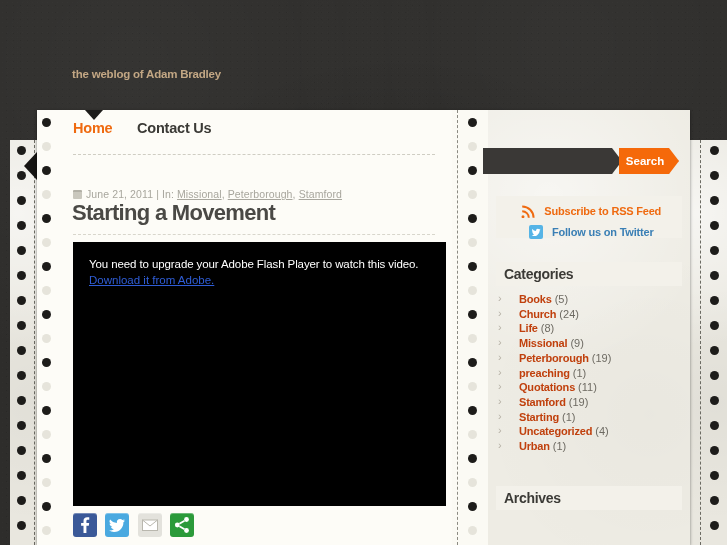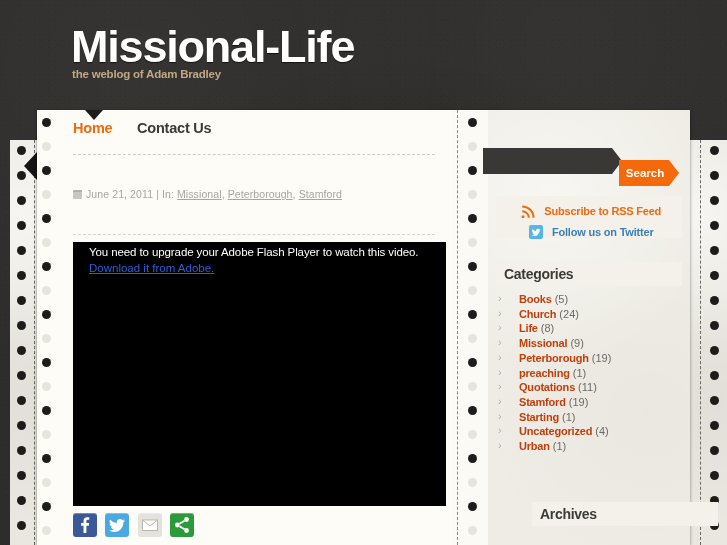--- a/index.html
+++ b/index.html
@@ -138,21 +138,21 @@
     letter-spacing:-.7px;
   }
   #title-sep {
     position:absolute; left:16px; top:124px; width:362px; height:0;
     border-top:1px dashed #d8d6cc;
   }
 
   #video {
     position:absolute; left:16px; top:132px; width:373px; height:264px;
     background:#000;
-    padding:4px 0 0 16px;
+    padding:16px 0 0 16px;
   }
   #video-msg { font-size:11.5px; color:#fff; letter-spacing:-.1px; }
   #video-link {
     display:inline-block; margin-top:3px;
     font-size:11.5px; color:#2f5dd6; text-decoration:underline;
   }
 
   #share { position:absolute; left:16px; top:403px; }
   .share-btn {
     display:inline-block; width:24px; height:24px; margin-right:4px;
@@ -177,21 +177,21 @@
   #search-wrap { position:absolute; left:-5px; top:38px; width:200px; height:28px; }
   #search-input {
     position:absolute; left:0; top:0; width:139px; height:26px;
     background:#3a3836; border:none; outline:none;
     color:#e8e6de; font-size:11px; padding:0 8px;
     font-family:"Liberation Sans", sans-serif;
     clip-path:polygon(0 0, 129px 0, 139px 13px, 129px 26px, 0 26px);
     box-shadow:0 2px 2px rgba(0,0,0,.3);
   }
   #search-btn {
-    position:absolute; left:136px; top:12px; width:60px; height:26px;
+    position:absolute; left:136px; top:0; width:60px; height:26px;
     background:#f5690a; border:none; outline:none; cursor:pointer;
     color:#fff; font-size:11.5px; font-weight:bold;
     font-family:"Liberation Sans", sans-serif;
     clip-path:polygon(0 0, 50px 0, 60px 13px, 50px 26px, 0 26px);
     padding-right:8px;
     box-shadow:0 2px 2px rgba(0,0,0,.25);
   }
 
   #social {
     position:absolute; left:8px; top:86px; width:186px; height:42px;
@@ -209,21 +209,21 @@
   }
   #rss-icon svg, #twitter-icon svg { position:absolute; left:0; top:0; }
 
   .widget-title {
     position:absolute; left:8px; width:186px; height:24px;
     background:#f3f1ea;
     font-size:14px; font-weight:bold; color:#3b3a36;
     letter-spacing:-.3px; padding:4px 0 0 8px;
   }
   #cat-title { top:152px; }
-  #arch-title { top:392px;margin-left:36px; }
+  #arch-title { top:376px; }
 
   .widget-list { position:absolute; left:10px; width:190px; }
   #cat-list { top:182px; }
   #arch-list { top:406px; }
   .widget-list li {
     list-style:none; font-size:11px; line-height:14.7px;
     color:#9b968c; padding-left:9px; position:relative;
     white-space:nowrap;
   }
   .widget-list li:before {
@@ -233,21 +233,20 @@
   .widget-list a { color:#c0400d; font-weight:bold; text-decoration:none; letter-spacing:-.2px;margin-left:12px; }
   .widget-count { color:#6d6a62; font-weight:normal; }
 </style>
 </head>
 <body>
 
 <div id="page">
   <div id="grain"></div>
 
   <div id="header">
-    <div id="site-title">Missional-Life</div>
     <div id="site-tagline">the weblog of Adam Bradley</div>
   </div>
 
   <div id="edge-left" class="edge-strip">
     <div class="edge-dash"></div>
   <div class="edge-dot" style="top: 6px;"></div>
       <div class="edge-dot" style="top: 31px;"></div>
       <div class="edge-dot" style="top: 56px;"></div>
       <div class="edge-dot" style="top: 81px;"></div>
       <div class="edge-dot" style="top: 106px;"></div>
@@ -340,20 +339,21 @@
     <div id="nav-sep"></div>
 
     <div id="post-meta">
       <span id="cal-icon"></span><span>June 21, 2011</span>
       <span>| In:</span>
       <a href="#">Missional</a><span>,</span>
       <a href="#">Peterborough</a><span>,</span>
       <a href="#">Stamford</a>
     </div>
 
+    <div id="post-title">Starting a Movement</div>
     <div id="title-sep"></div>
 
     <div id="video">
       <div id="video-msg">You need to upgrade your Adobe Flash Player to watch this video.</div>
       <a id="video-link" href="#">Download it from Adobe.</a>
     </div>
 
     <div id="share">
       <span class="share-btn" id="share-fb">
         <svg width="24" height="24" viewBox="0 0 24 24">

